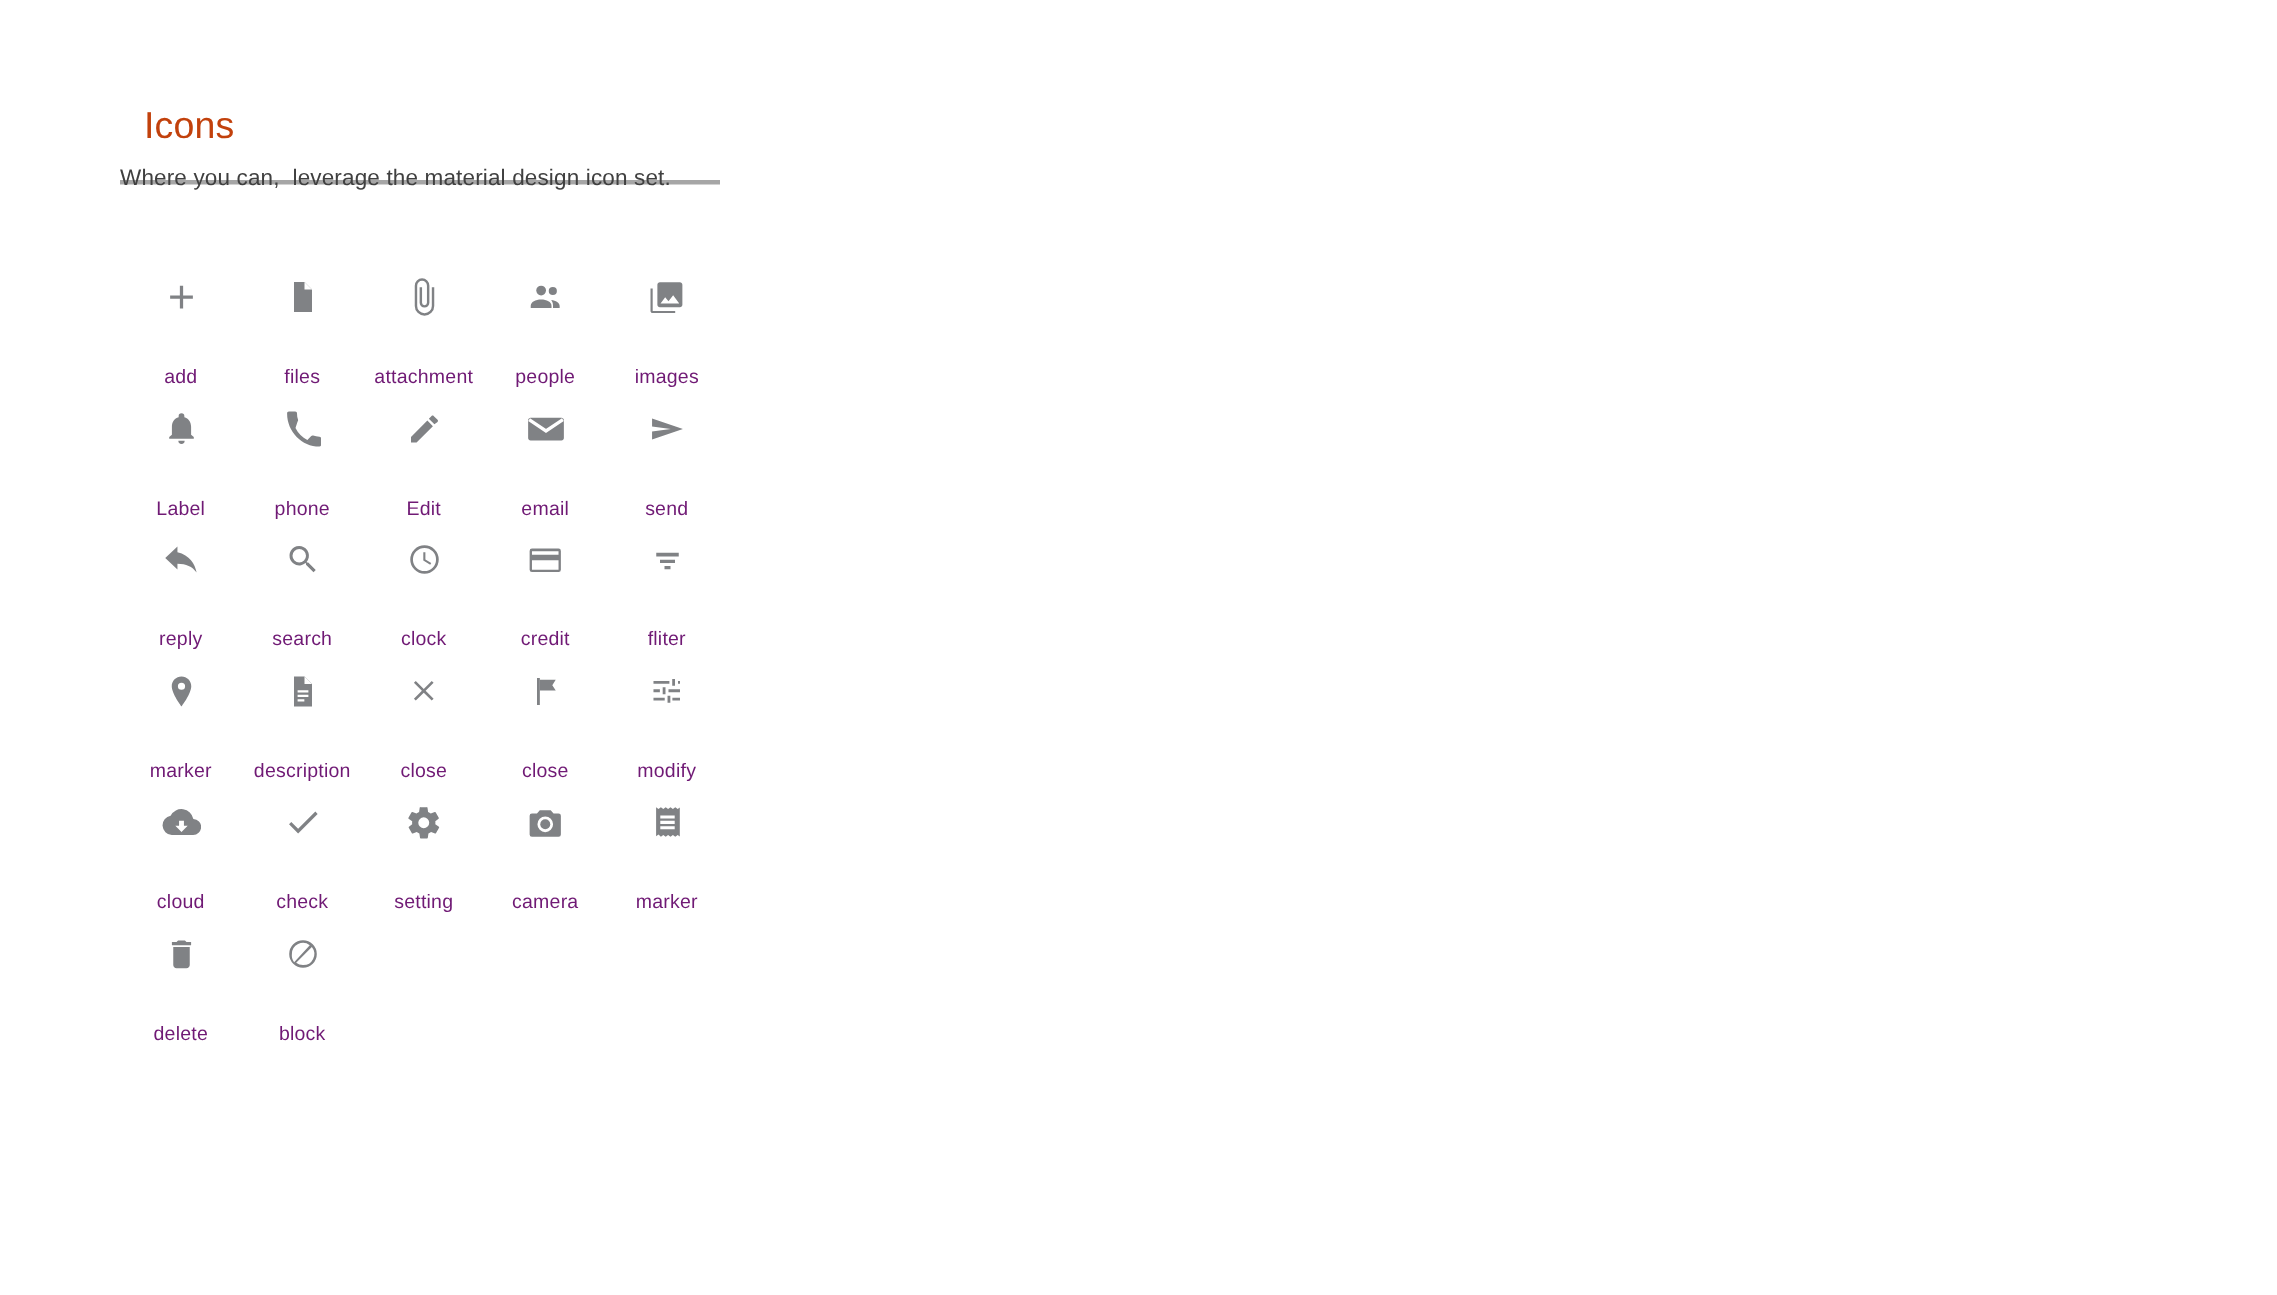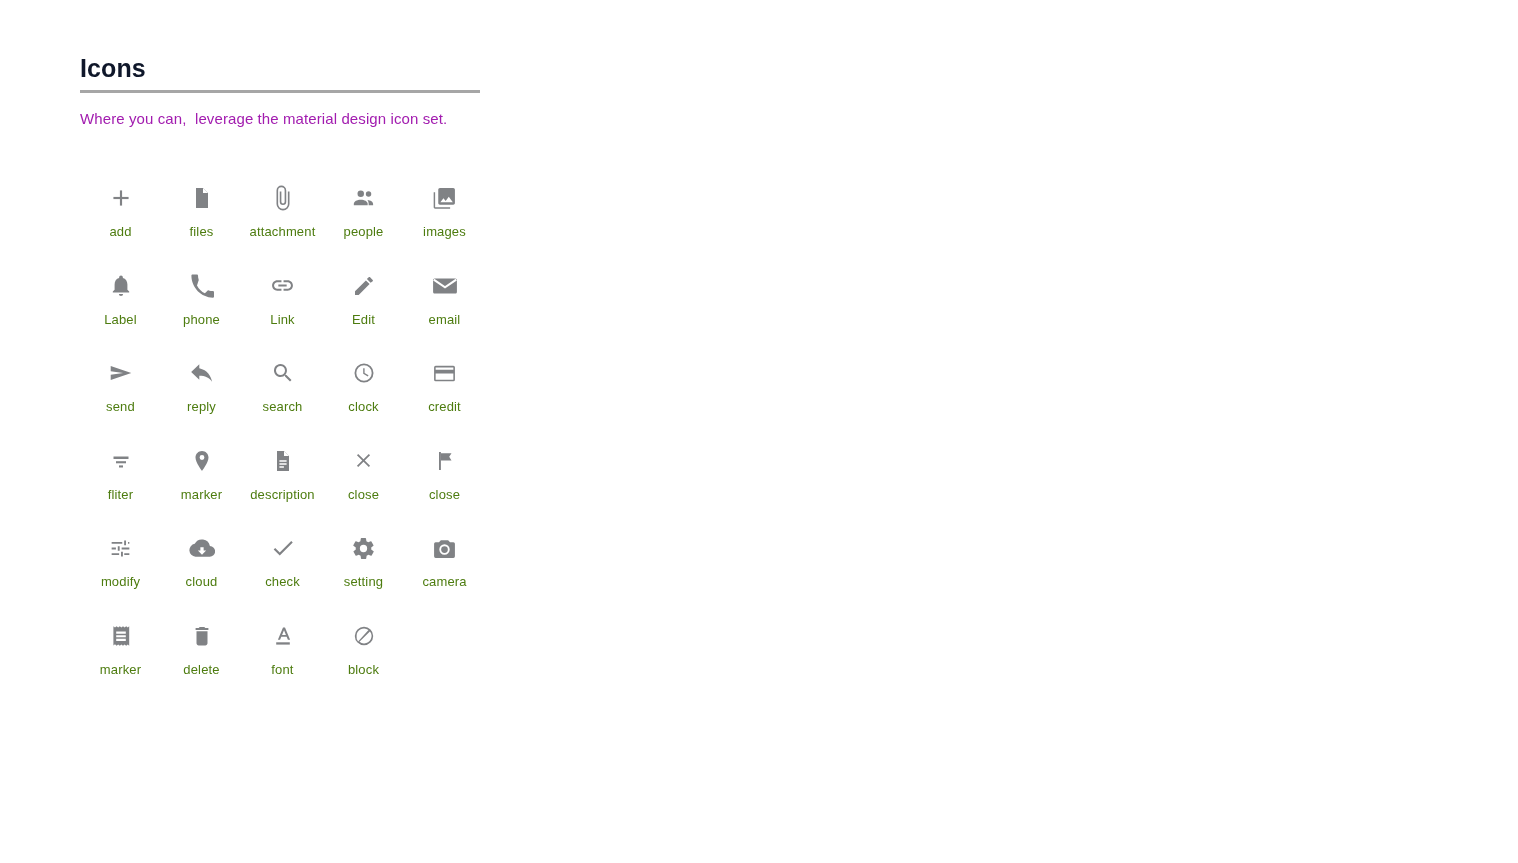--- a/index.html
+++ b/index.html
@@ -24,39 +24,39 @@
 
   
   .header {
     position: absolute;
     left: 80px;
     top: 52px;
     width: 400px;
   }
   .page-title {
     font-size: 25px;
-    font-weight: 700;
-    color: #0f172a;
+    font-weight: 400;
+    color: #c2410c;
     letter-spacing: 0.1px;
     line-height: 32px;
-    margin: 0;
+    margin: 16px;
     padding: 0 0 4px 0;
   }
   .title-rule {
     width: 400px;
     height: 3px;
     background: #a6a6a6;
     margin-top: 2px;
   }
   .subtitle {
     position: absolute;
     left: 80px;
     top: 108px;
     font-size: 15px;
-    color: #a21caf;
+    color: #404040;
     line-height: 22px;
     letter-spacing: 0.1px;
     white-space: pre;
   }
 
   
   .icon-grid {
     position: absolute;
     left: 80px;
     top: 172px;
@@ -82,26 +82,26 @@
     align-items: center;
     justify-content: center;
     margin-top: 4px;
   }
   .icon-art svg {
     display: block;
     fill: #808285;
   }
   .icon-label {
     font-size: 13px;
-    color: #4d7c0f;
+    color: #701a75;
     line-height: 16px;
     text-align: center;
     letter-spacing: 0.15px;
     white-space: nowrap;
-    margin-top: 4px;
+    margin-top: 23px;
   }
 </style>
 </head>
 <body>
 
 <div class="page">
 
   <div class="header">
     <h1 class="page-title">Icons</h1>
     <div class="title-rule"></div>
@@ -167,28 +167,20 @@
       <div class="icon-cell">
         <div class="icon-art">
           <svg width="24" height="24" viewBox="0 0 24 24">
             <path d="M6.6 10.8c1.7 3.4 4.5 6.2 7.9 7.9l2.6-2.6c.3-.3.8-.4 1.2-.3 1.3.4 2.7.7 4.2.7.7 0 1.2.5 1.2 1.2v4.2c0 .7-.5 1.2-1.2 1.2C10.9 23.1 1 13.2 1 1c0-.7.5-1.2 1.2-1.2h4.2c.7 0 1.2.5 1.2 1.2 0 1.4.2 2.8.7 4.2.1.4 0 .9-.3 1.2z" transform="translate(0.4,0.6)"></path>
           </svg>
         </div>
         <div class="icon-label">phone</div>
       </div>
       <div class="icon-cell">
         <div class="icon-art">
-          <svg width="25" height="25" viewBox="0 0 24 24">
-            <path d="M3.9 12c0-1.7 1.4-3.1 3.1-3.1h4V7H7c-2.8 0-5 2.2-5 5s2.2 5 5 5h4v-1.9H7c-1.7 0-3.1-1.4-3.1-3.1zM8 13h8v-2H8v2zm9-6h-4v1.9h4c1.7 0 3.1 1.4 3.1 3.1s-1.4 3.1-3.1 3.1h-4V17h4c2.8 0 5-2.2 5-5s-2.2-5-5-5z"></path>
-          </svg>
-        </div>
-        <div class="icon-label">Link</div>
-      </div>
-      <div class="icon-cell">
-        <div class="icon-art">
           <svg width="24" height="24" viewBox="0 0 24 24">
             <path d="M3 17.3V21h3.7L17.6 10.1l-3.7-3.7L3 17.3zM20.7 7.3c.4-.4.4-1 0-1.4l-2.6-2.6c-.4-.4-1-.4-1.4 0l-1.8 1.8 3.7 3.7 2.1-1.5z"></path>
           </svg>
         </div>
         <div class="icon-label">Edit</div>
       </div>
       <div class="icon-cell">
         <div class="icon-art">
           <svg width="26" height="26" viewBox="0 0 24 24">
             <path d="M2.5 5h19c.8 0 1.5.7 1.5 1.5v11c0 .8-.7 1.5-1.5 1.5h-19C1.7 19 1 18.3 1 17.5v-11C1 5.7 1.7 5 2.5 5z"></path>
@@ -340,29 +332,20 @@
         <div class="icon-art">
           <svg width="24" height="24" viewBox="0 0 24 24">
             <path d="M6.5 19.3c0 1.2 1 2.2 2.2 2.2h6.6c1.2 0 2.2-1 2.2-2.2V7.3h-11zM18.4 4h-3.1l-1-1h-4.6l-1 1H5.6v2.1h12.8z"></path>
           </svg>
         </div>
         <div class="icon-label">delete</div>
       </div>
       <div class="icon-cell">
         <div class="icon-art">
           <svg width="24" height="24" viewBox="0 0 24 24">
-            <path d="M12 3.6h2l5.1 12.2h-2.2l-1.25-3.1H10.3l-1.25 3.1H6.9zm-0.95 7.3h3.9L13 6.2z"></path>
-            <path d="M5.2 18.3h13.6v2.3H5.2z"></path>
-          </svg>
-        </div>
-        <div class="icon-label">font</div>
-      </div>
-      <div class="icon-cell">
-        <div class="icon-art">
-          <svg width="24" height="24" viewBox="0 0 24 24">
             <path d="M12 2.8A9.2 9.2 0 1 0 12 21.2 9.2 9.2 0 0 0 12 2.8zm-7.4 9.2a7.4 7.4 0 0 1 11.9-5.9L6.1 17.5A7.35 7.35 0 0 1 4.6 12zm7.4 7.4a7.35 7.35 0 0 1-4.55-1.55L17.9 7.4A7.4 7.4 0 0 1 12 19.4z"></path>
           </svg>
         </div>
         <div class="icon-label">block</div>
       </div>
     </div>
 
 </div>
 
 </body></html>

